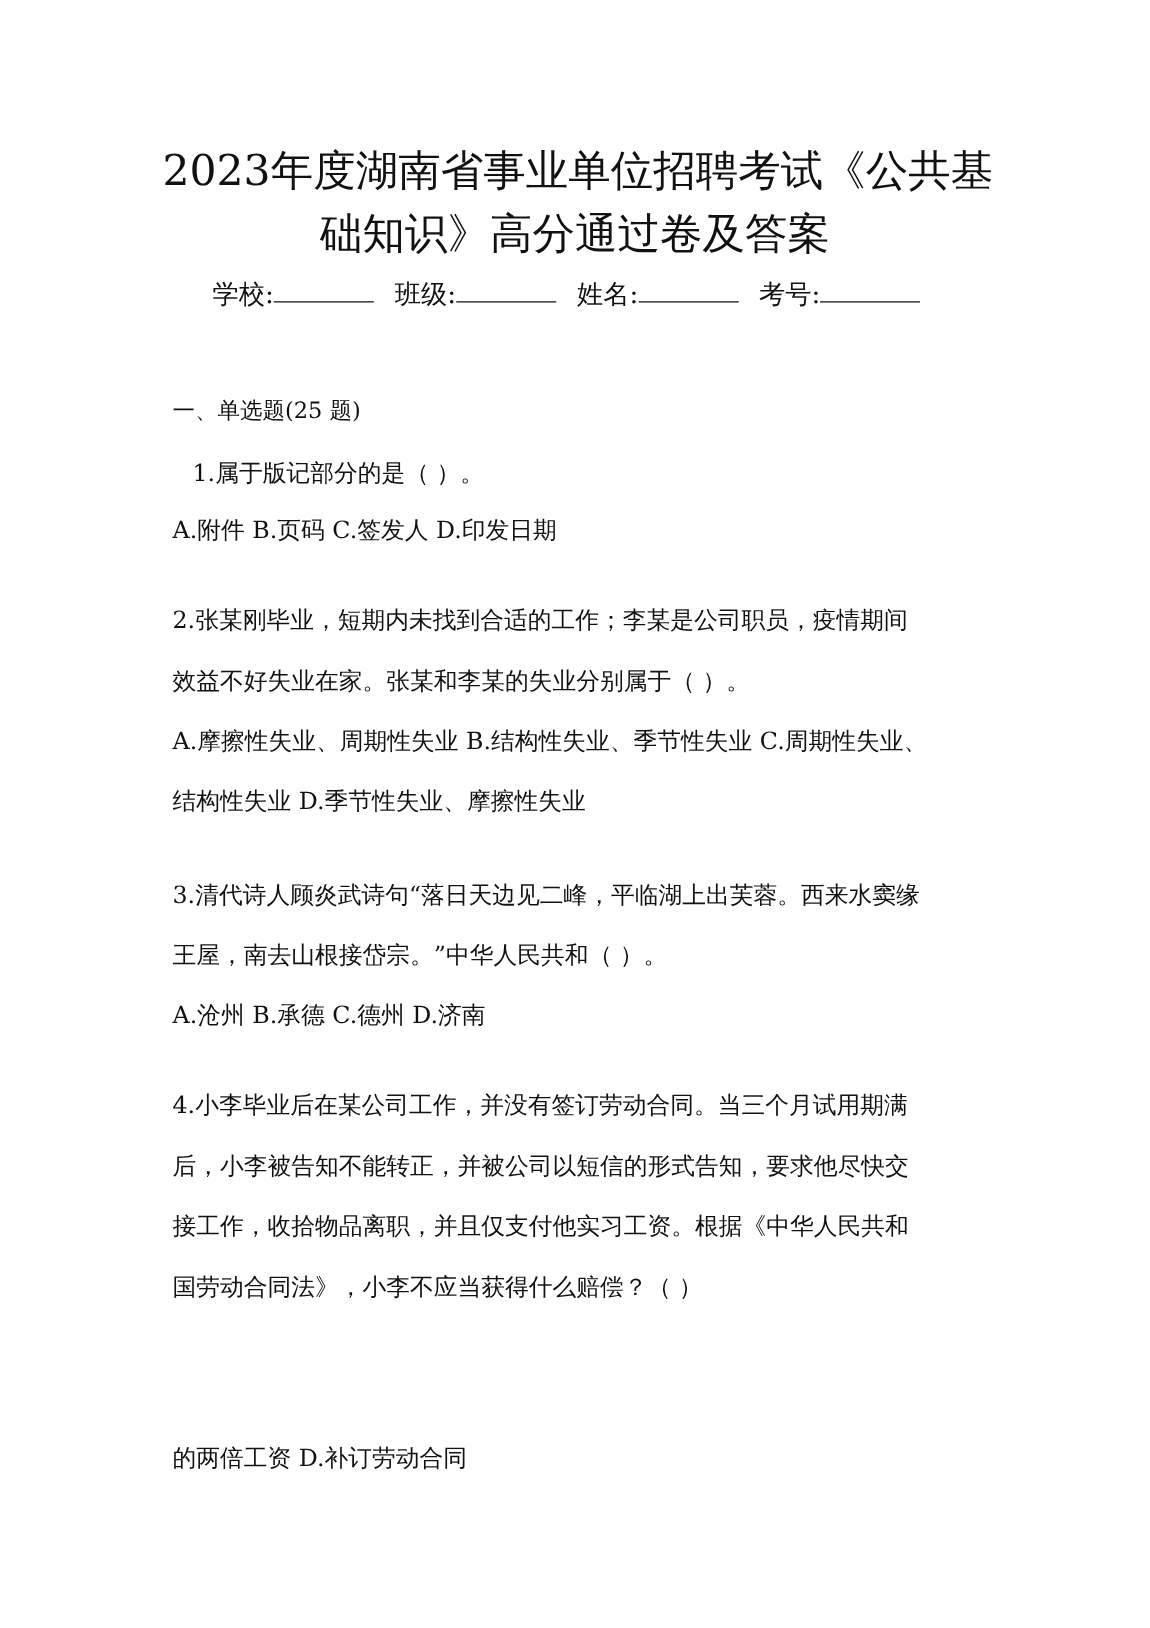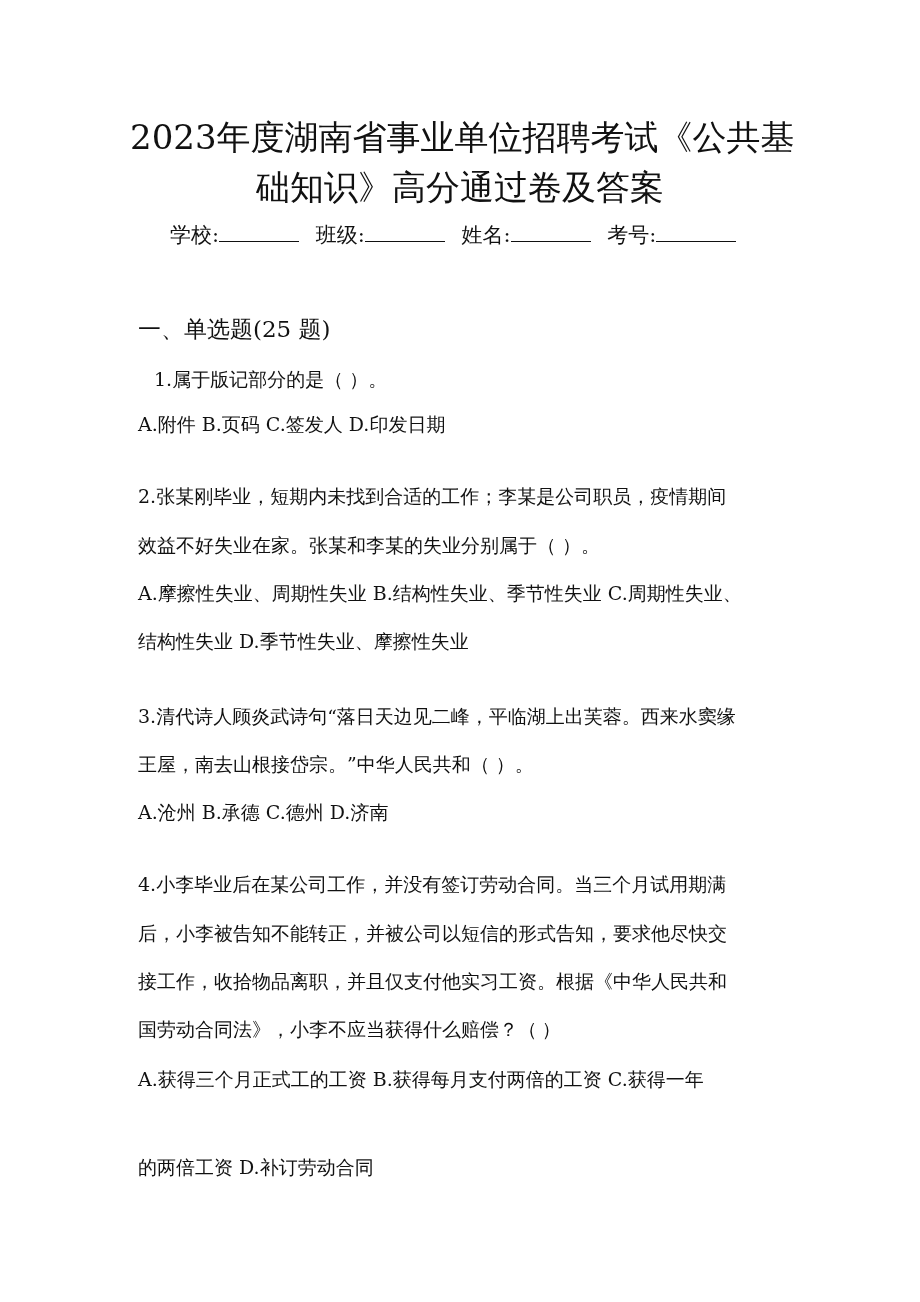--- a/index.html
+++ b/index.html
@@ -48,21 +48,21 @@
       display: inline-block;
       width: 80px;
       border-bottom: 1px solid #111;
       height: 18px;
       vertical-align: baseline;
     }
     .section-title {
       position: absolute;
       left: 138px;
       top: 316px;
-      font-size: 23px;
+      font-size: 18px;
       line-height: 26px;
       white-space: nowrap;
     }
     .q-line {
       position: absolute;
       left: 138px;
       font-size: 19px;
       line-height: 26px;
       white-space: nowrap;
     }
@@ -102,17 +102,16 @@
   <div class="q-line" style="top:580px;">A.摩擦性失业、周期性失业  B.结构性失业、季节性失业  C.周期性失业、</div>
   <div class="q-line" style="top:628px;">结构性失业  D.季节性失业、摩擦性失业</div>
 
   <div class="q-line" style="top:703px;">3.清代诗人顾炎武诗句“落日天边见二峰，平临湖上出芙蓉。西来水窦缘</div>
   <div class="q-line" style="top:751px;">王屋，南去山根接岱宗。”中华人民共和（  ）。</div>
   <div class="q-line" style="top:799px;">A.沧州  B.承德  C.德州  D.济南</div>
 
   <div class="q-line" style="top:871px;">4.小李毕业后在某公司工作，并没有签订劳动合同。当三个月试用期满</div>
   <div class="q-line" style="top:920px;">后，小李被告知不能转正，并被公司以短信的形式告知，要求他尽快交</div>
   <div class="q-line" style="top:968px;">接工作，收拾物品离职，并且仅支付他实习工资。根据《中华人民共和</div>
-  <div class="q-line" style="top:1017px;font-family:Liberation Serif, serif;">国劳动合同法》，小李不应当获得什么赔偿？（  ）</div>
-  <div class="q-line" style="top:1066px;">A.获得三个月正式工的工资  B.获得每月支付两倍的工资  C.获得一年</div>
+  <div class="q-line" style="top:1017px;">国劳动合同法》，小李不应当获得什么赔偿？（  ）</div>
   <div class="q-line" style="top:1114px;margin-top:40px;">的两倍工资  D.补订劳动合同</div>
 
 </div>
 
 </body></html>

